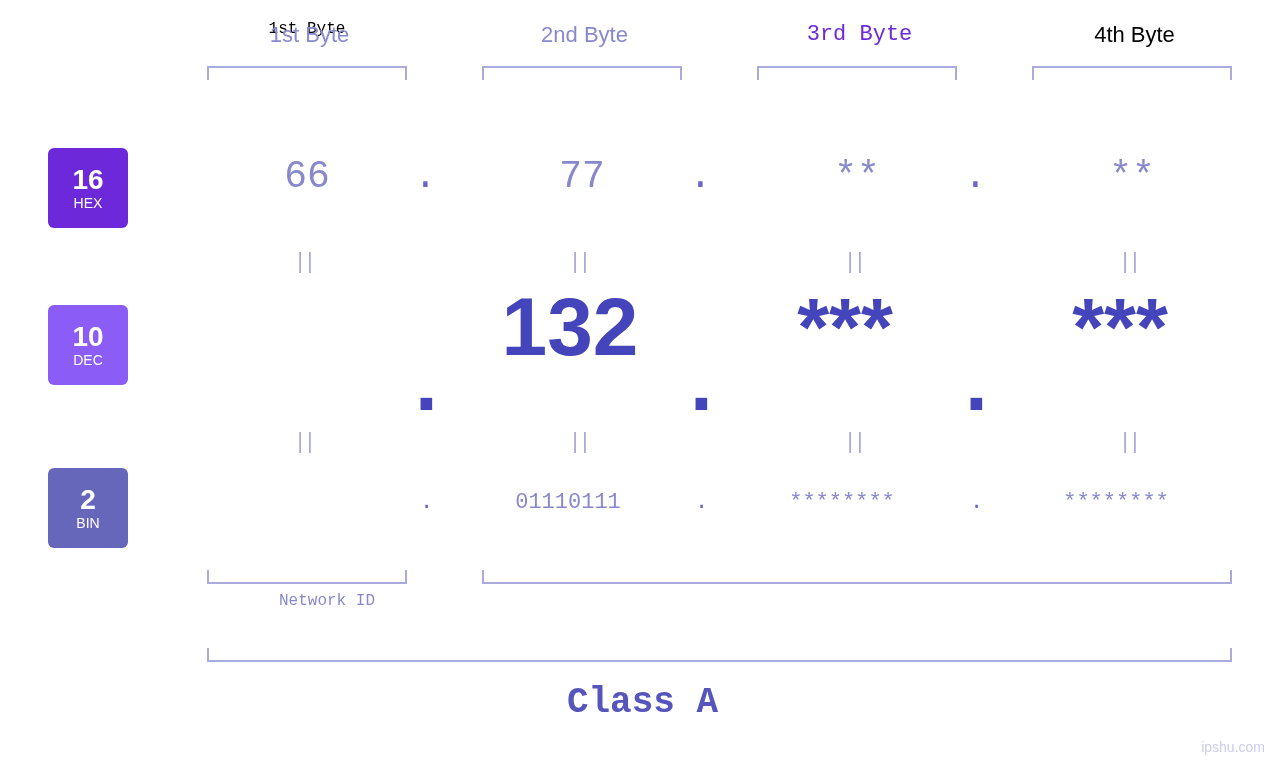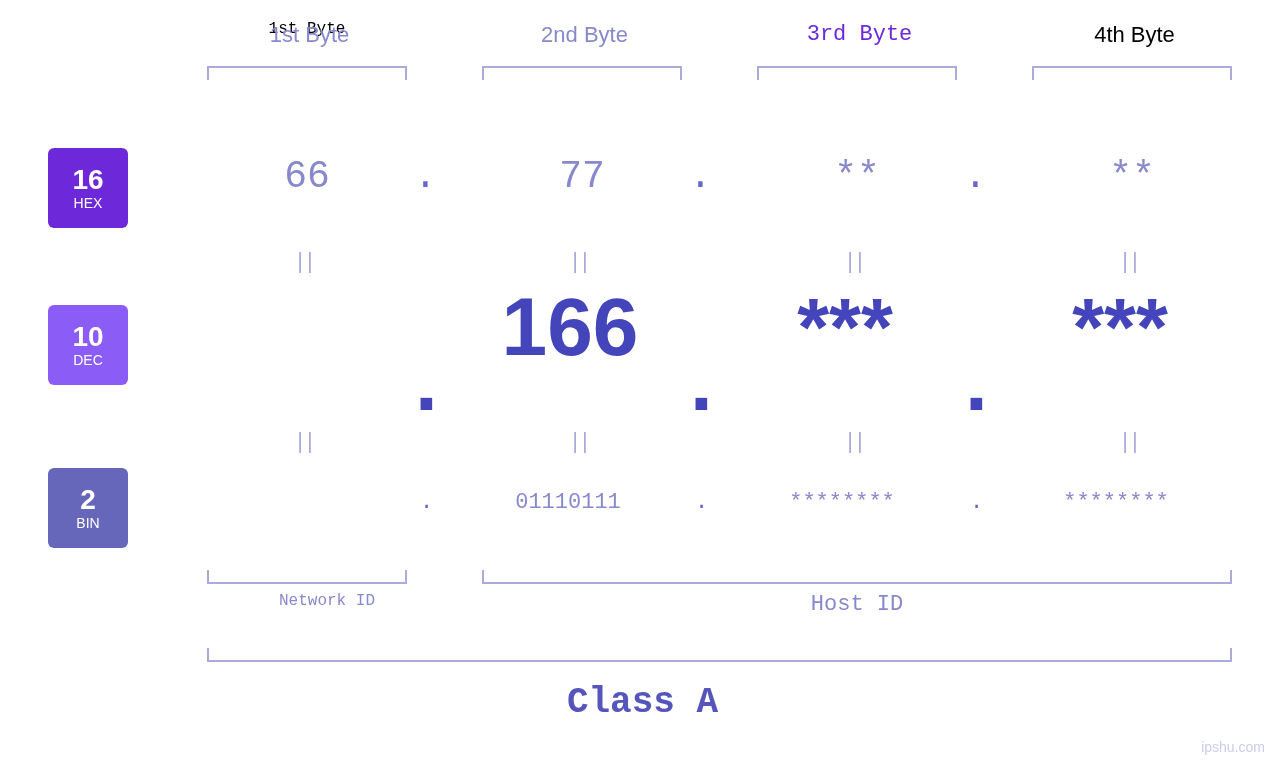--- a/index.html
+++ b/index.html
@@ -80,21 +80,21 @@
   <div class="abs" style="top:248px; left:1032px; width:200px; text-align:center; color:#aaaadd; font-size:22px; font-family:Arial,sans-serif; letter-spacing:4px;">||</div>
 
   <div class="abs" style="top:305px; left:48px; width:80px; height:80px; background:#8b5cf6; border-radius:6px; display:flex; flex-direction:column; align-items:center; justify-content:center; color:white; font-family:Arial,sans-serif;">
     <span style="font-size:28px; font-weight:bold; line-height:1.1;">10</span>
     <span style="font-size:14px;">DEC</span>
   </div>
 
 
   <div class="abs" style="top:335px; left:415px; color:#4444bb; font-size:82px; font-weight:bold; font-family:Arial,sans-serif;">.</div>
 
-  <div class="abs" style="top:280px; left:460px; width:220px; text-align:center; color:#4444bb; font-size:82px; font-weight:bold; font-family:Arial,sans-serif;">166</div>
+  <div class="abs" style="top:280px; left:460px; width:220px; text-align:center; color:#4444bb; font-size:82px; font-weight:bold; font-family:Arial,sans-serif;">132</div>
 
   <div class="abs" style="top:335px; left:690px; color:#4444bb; font-size:82px; font-weight:bold; font-family:Arial,sans-serif;">.</div>
 
   <div class="abs" style="top:280px; left:735px; width:220px; text-align:center; color:#4444bb; font-size:82px; font-weight:bold; font-family:Arial,sans-serif;">***</div>
 
   <div class="abs" style="top:335px; left:965px; color:#4444bb; font-size:82px; font-weight:bold; font-family:Arial,sans-serif;">.</div>
 
   <div class="abs" style="top:280px; left:1010px; width:220px; text-align:center; color:#4444bb; font-size:82px; font-weight:bold; font-family:Arial,sans-serif;">***</div>
 
   <div class="abs" style="top:428px; left:207px; width:200px; text-align:center; color:#aaaadd; font-size:22px; font-family:Arial,sans-serif; letter-spacing:4px;">||</div>
@@ -119,21 +119,20 @@
   <div class="abs" style="top:490px; left:970px; color:#6666cc; font-size:22px; font-family:'Courier New',monospace;">.</div>
 
   <div class="abs" style="top:490px; left:996px; width:240px; text-align:center; color:#8888cc; font-size:22px; font-family:'Courier New',monospace;">********</div>
 
   <div class="abs" style="top:570px; left:207px; width:200px; height:14px; border-bottom:2px solid #aaaadd; border-left:2px solid #aaaadd; border-right:2px solid #aaaadd;"></div>
 
   <div class="abs" style="top:570px; left:482px; width:750px; height:14px; border-bottom:2px solid #aaaadd; border-left:2px solid #aaaadd; border-right:2px solid #aaaadd;"></div>
 
   <div class="abs" style="top:592px; left:207px; width:240px; text-align:center; color:#8888cc; font-size:16px; font-family:'Courier New',monospace;">Network ID</div>
 
-  <div class="abs" style="top:592px; left:482px; width:750px; text-align:center; color:#8888cc; font-size:22px; font-family:'Courier New',monospace;">Host ID</div>
 
   <div class="abs" style="top:648px; left:207px; width:1025px; height:2px; border-bottom:2px solid #aaaadd; border-left:2px solid #aaaadd; border-right:2px solid #aaaadd; height:14px;"></div>
 
   <div class="abs" style="top:682px; left:0; width:1285px; text-align:center; color:#5555bb; font-size:36px; font-family:'Courier New',monospace; font-weight:bold;">Class A</div>
 
   <div class="abs" style="bottom:12px; right:20px; color:#ccccee; font-size:14px; font-family:Arial,sans-serif;">ipshu.com</div>
 
 </div>
 
 </body></html>

